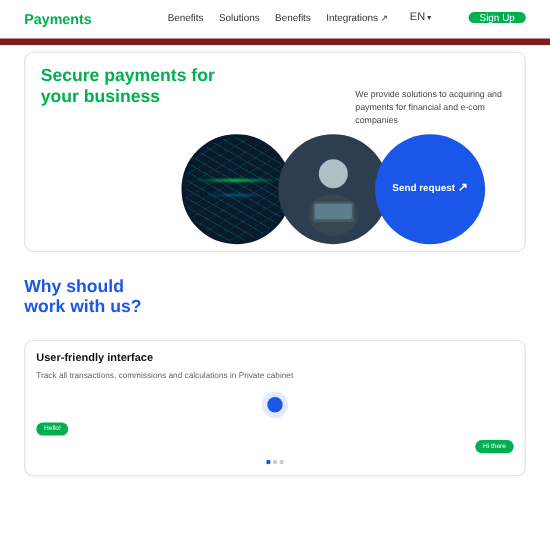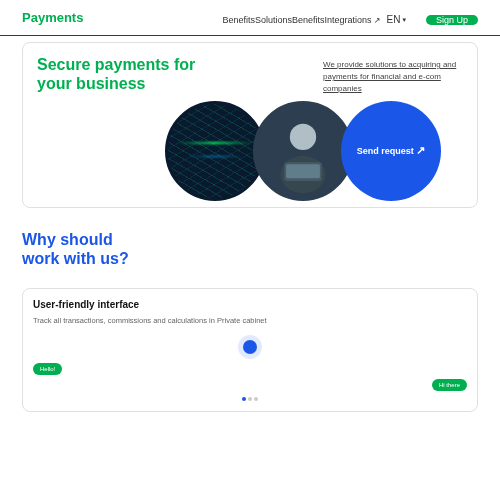--- a/index.html
+++ b/index.html
@@ -42,33 +42,34 @@
       width: 500px;
       height: 500px;
       background: #fff;
       margin: 0 auto;
       overflow: hidden;
     }
 
     
     nav {
       display: flex;
-      align-items: flex-end;
+      align-items: flex-start;
       padding: 10px 22px;
-      border-bottom: 1px solid #7f1d1d;
+      border-bottom: 6px solid #7f1d1d;
       background: #fff;
     }
     .nav-logo {
       font-size: 13px;
       font-weight: 700;
       color: #00b050;
       margin-right: auto;
     }
     .nav-links {
       display: flex;
+      gap: 14px;
       align-items: center;
     }
     .nav-link {
       font-size: 9px;
       color: #333;
       text-decoration: none;
       cursor: pointer;
     }
     .nav-link.integrations::after {
       content: ' ↗';
@@ -101,22 +102,21 @@
       font-weight: 800;
       color: #00b050;
       line-height: 1.2;
       max-width: 180px;
     }
     .hero-desc {
       font-size: 8px;
       color: #444;
       max-width: 140px;
       line-height: 1.5;
-      margin-top: 4px;
-      text-decoration: underline;
+      margin-top: 20px;
     }
 
     
     .circles-row {
       display: flex;
       align-items: center;
       justify-content: flex-end;
       padding: 6px 22px;
       gap: -10px;
       position: relative;

